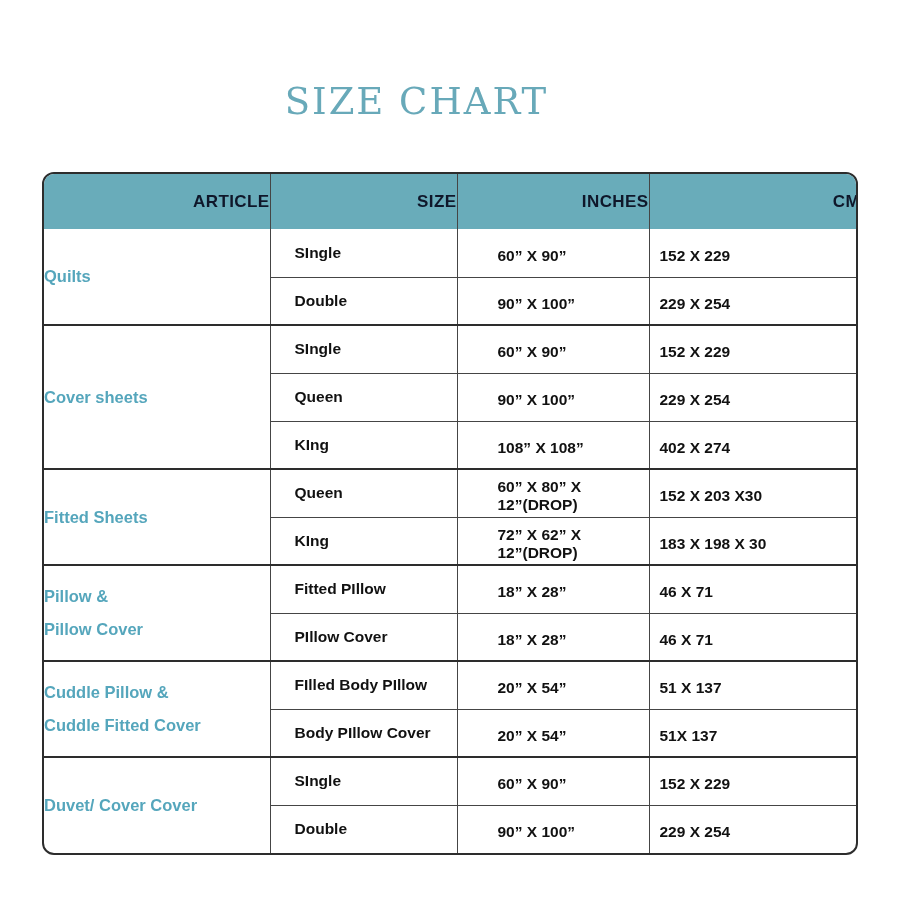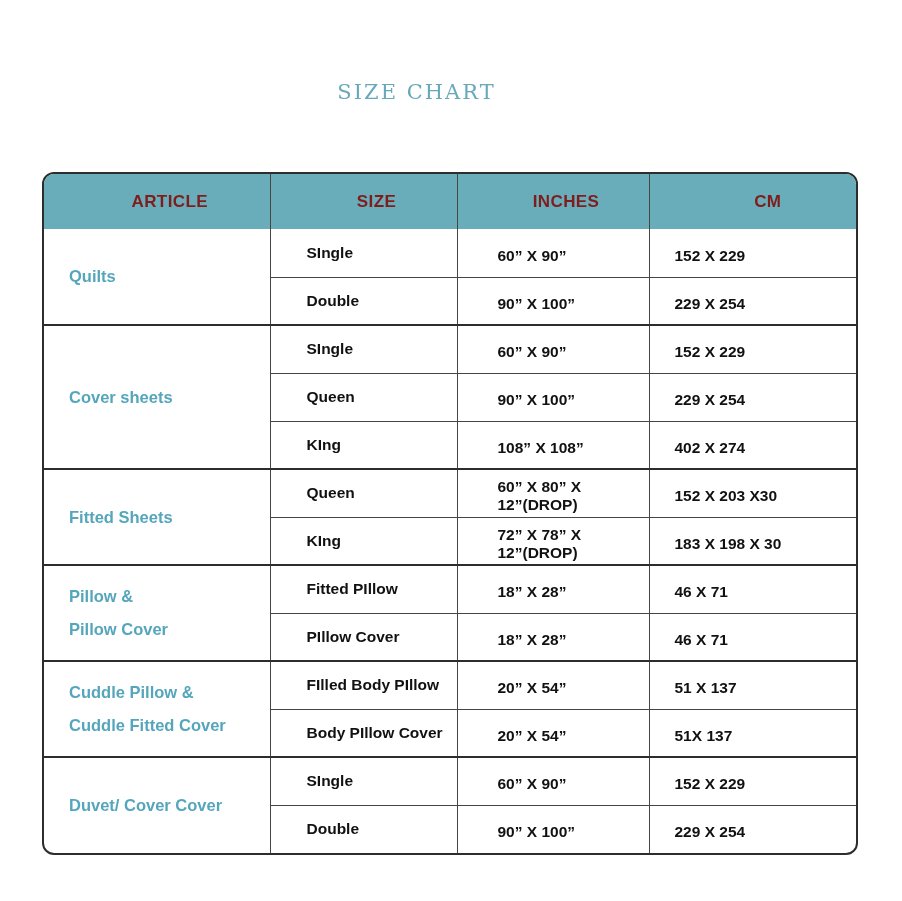--- a/index.html
+++ b/index.html
@@ -13,62 +13,61 @@
   *{box-sizing:border-box;}
   html,body{margin:0;padding:0;}
   body{
     width:902px;height:901px;background:#ffffff;position:relative;
     font-family:"Liberation Sans",sans-serif;
   }
   .page-title{
     position:absolute;top:80px;left:0;width:833px;
     text-align:center;
     font-family:"DejaVu Serif","Liberation Serif",serif;
-    font-size:21px;font-weight:500;letter-spacing:2px;
+    font-size:37px;font-weight:500;letter-spacing:2px;
     color:var(--title-color);
   }
   .table-wrap{
     position:absolute;left:42px;top:172px;width:816px;height:683px;
     border:2px solid var(--heavy-line);
     border-radius:12px;overflow:hidden;background:#fff;
   }
   table{
     border-collapse:collapse;table-layout:fixed;
     width:100%;height:100%;
   }
   thead tr{height:55px;}
   tbody tr{height:48px;}
   th{
-    background:var(--header-bg);color:#7f1d1d;
+    background:var(--header-bg);color:#0f172a;
     font-size:17px;font-weight:700;letter-spacing:.4px;
-    text-align:center;padding:0 0 0 26px;
+    text-align:right;padding:0 0 0 26px;
     border-left:1px solid var(--grid-line);
   }
   th.first{border-left:none;}
   td{
     border-left:1px solid var(--grid-line);
     border-top:1px solid var(--grid-line);
     vertical-align:middle;
     color:var(--cell-text);
     font-size:15.5px;font-weight:600;
     padding:0;
   }
   tr.row-first td{border-top:none;}
   tr.group-start td{border-top:2px solid var(--heavy-line);}
   td.col-article{
     border-left:none;
-    padding-left:25px;
     color:var(--article-color);
     font-size:16.5px;font-weight:700;
   }
   td.col-article .article-line{line-height:1.15;}
   td.col-article .article-line + .article-line{margin-top:14px;}
-  td.col-size{padding-left:36px;}
+  td.col-size{padding-left:24px;}
   td.col-inches{padding-left:40px;}
-  td.col-cm{padding-left:25px;margin-left:24px;}
+  td.col-cm{padding-left:10px;margin-left:24px;}
   td.col-inches .val,td.col-cm .val{position:relative;top:3px;display:inline-block;}
 </style>
 </head>
 <body>
 
 <div class="page-title">SIZE CHART</div>
 
 <div class="table-wrap">
   <table>
     <colgroup>
@@ -123,21 +122,21 @@
       <tr class="group-start">
         <td class="col-article" rowspan="2">
           <div class="article-line">Fitted Sheets</div>
         </td>
         <td class="col-size">Queen</td>
         <td class="col-inches"><span class="val">60” X 80” X 12”(DROP)</span></td>
         <td class="col-cm"><span class="val">152 X 203 X30</span></td>
       </tr>
       <tr>
         <td class="col-size">KIng</td>
-        <td class="col-inches"><span class="val">72” X 78” X 12”(DROP)</span></td>
+        <td class="col-inches"><span class="val">72” X 62” X 12”(DROP)</span></td>
         <td class="col-cm"><span class="val">183 X 198 X 30</span></td>
       </tr>
 
       <tr class="group-start">
         <td class="col-article" rowspan="2">
           <div class="article-line">Pillow &amp;</div>
           <div class="article-line">Pillow Cover</div>
         </td>
         <td class="col-size">Fitted PIllow</td>
         <td class="col-inches"><span class="val">18” X 28”</span></td>

